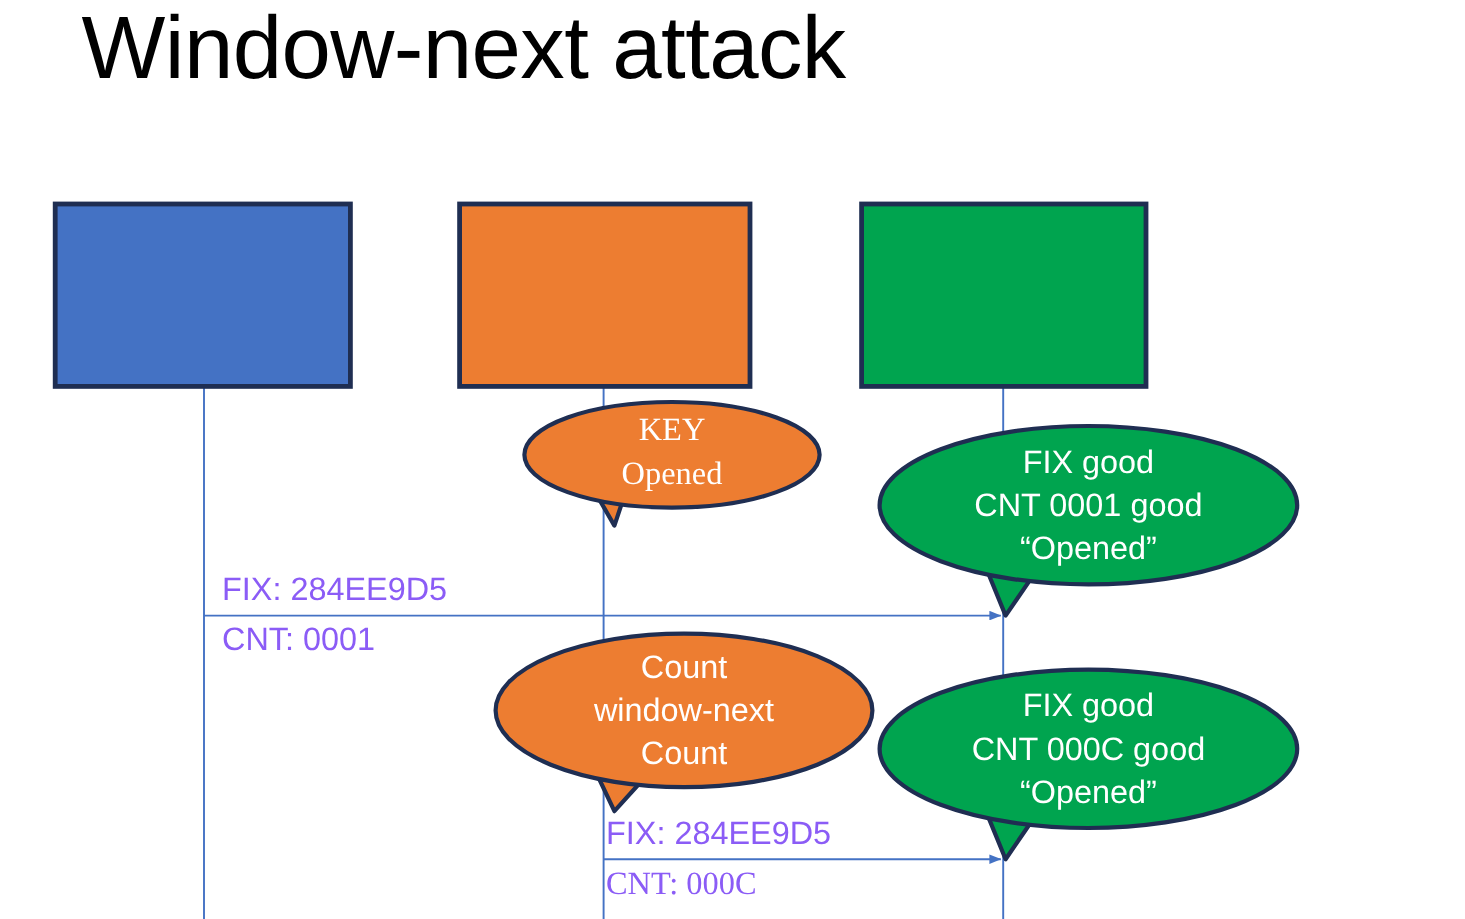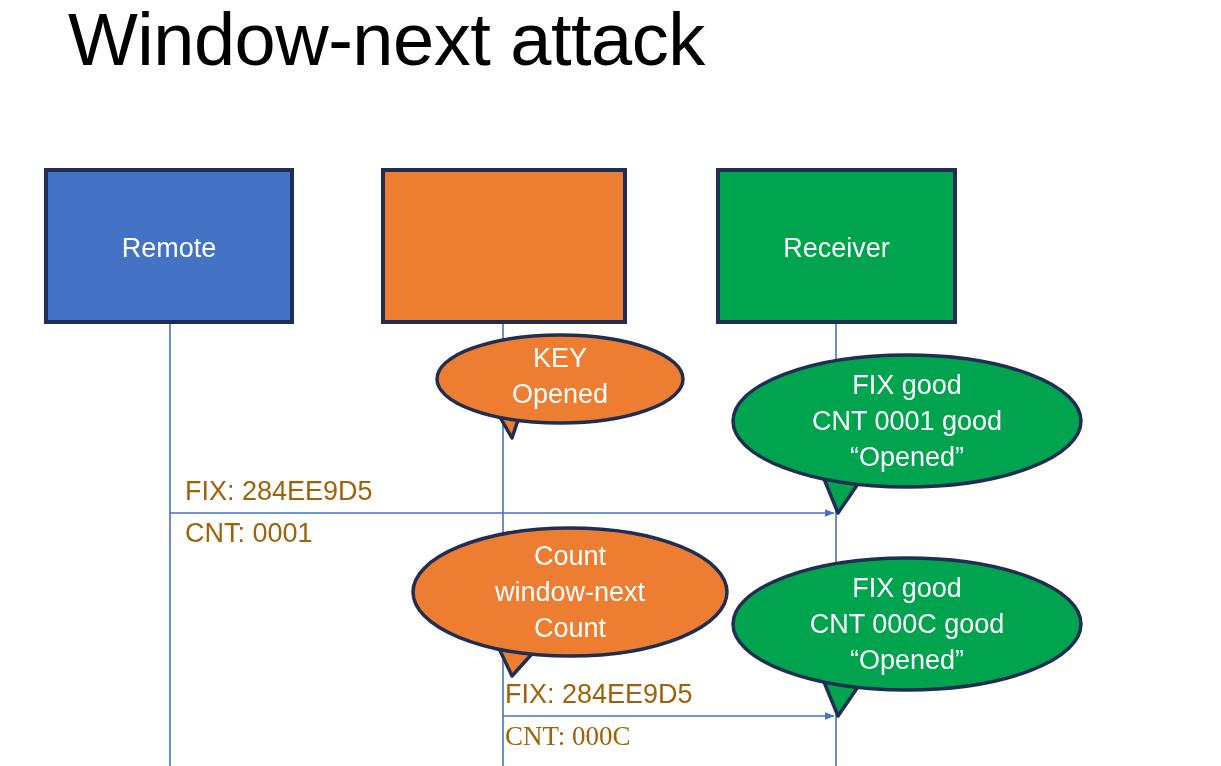--- a/index.html
+++ b/index.html
@@ -68,21 +68,21 @@
     font-size: 27px;
     font-weight: 400;
     line-height: 1.34;
     white-space: nowrap;
   }
   .bubble-text .line { display: block; }
 
   
   .msg-label {
     position: absolute;
-    color: #a16207;
+    color: #8b5cf6;
     font-family: "Liberation Sans", sans-serif;
     font-size: 27px;
     font-weight: 400;
     line-height: 1.2;
     white-space: nowrap;
   }
 </style>
 </head>
 <body>
 
@@ -128,26 +128,24 @@
       <path d="M 540 645 L 512 676 L 495 640 Q 515 631 540 645 Z" fill="#ED7D31" stroke="#1F2E52" stroke-width="3.5" stroke-linejoin="round"></path>
       <ellipse cx="570" cy="592" rx="157" ry="64" fill="#ED7D31" stroke="#1F2E52" stroke-width="3.5"></ellipse>
     </g>
 
     <g>
       <path d="M 862 681 L 838 716 L 822 677 Q 840 667 862 681 Z" fill="#00A44F" stroke="#1F2E52" stroke-width="3.5" stroke-linejoin="round"></path>
       <ellipse cx="907" cy="624" rx="174" ry="66" fill="#00A44F" stroke="#1F2E52" stroke-width="3.5"></ellipse>
     </g>
   </svg>
 
-  <div class="actor-label" style="left:46px; top:232px; width:246px;">Remote</div>
 
 
-  <div class="actor-label" style="left:718px; top:232px; width:237px;">Receiver</div>
 
-  <div class="bubble-text" style="left:437px; top:340px; width:246px;">
+  <div class="bubble-text" style="left:437px; top:340px; width:246px;font-family:Liberation Serif, serif;">
     <span class="line">KEY</span>
     <span class="line">Opened</span>
   </div>
 
   <div class="bubble-text" style="left:733px; top:367px; width:348px;">
     <span class="line">FIX good</span>
     <span class="line">CNT 0001 good</span>
     <span class="line">“Opened”</span>
   </div>
 

